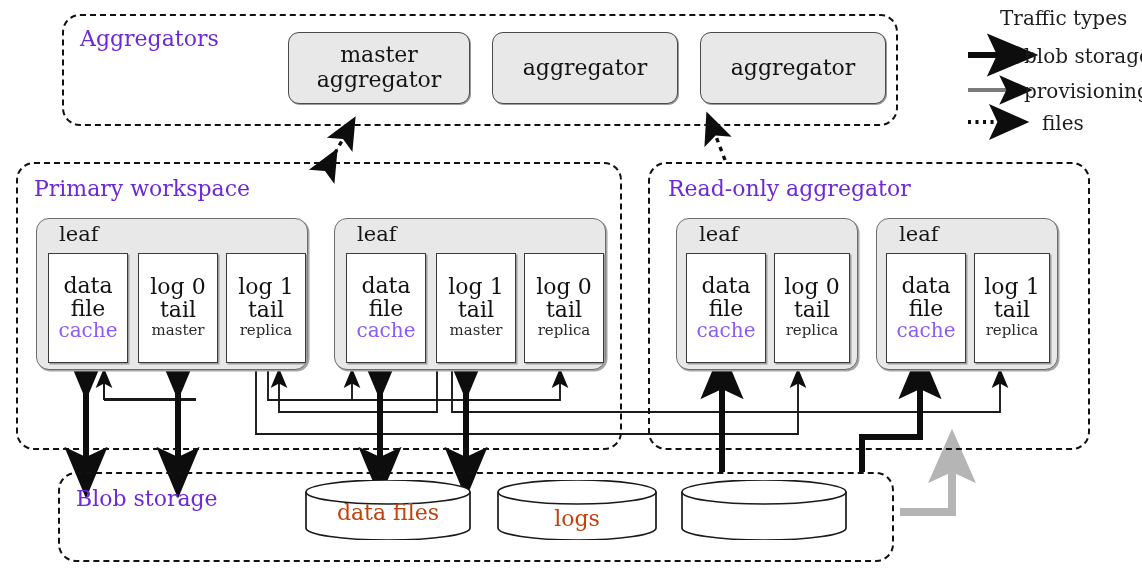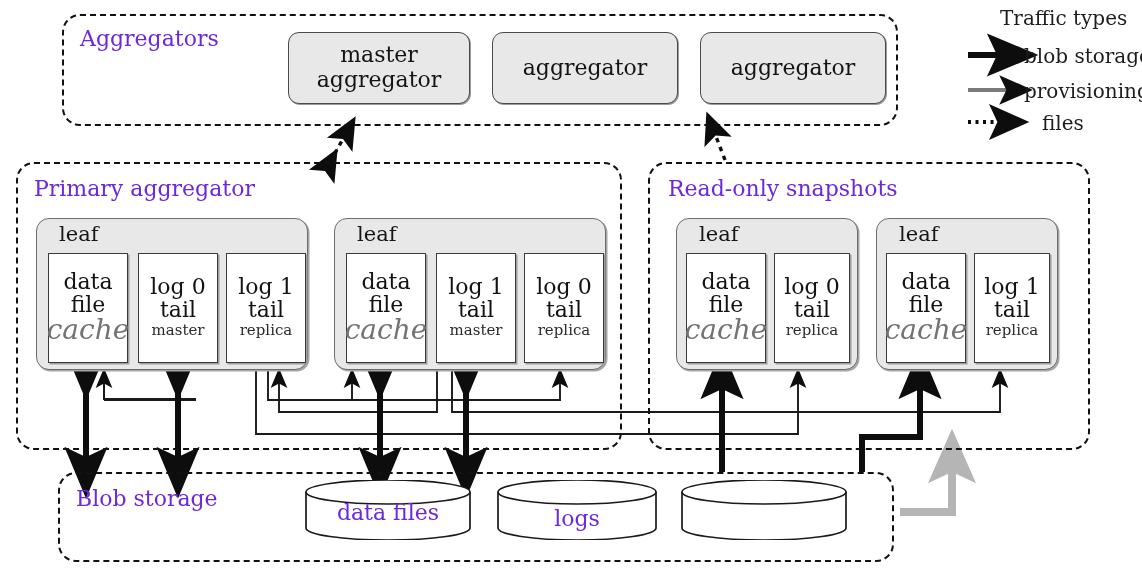--- a/index.html
+++ b/index.html
@@ -61,28 +61,28 @@
     box-sizing:border-box;
     background:#ffffff;
     border:1.5px solid #3a3a3a;
     box-shadow:1.5px 1.5px 0 #9e9e9e;
     display:flex;
     flex-direction:column;
     align-items:center;
     justify-content:center;
   }
   .cell .l1,.cell .l2{font-size:22px;line-height:1.03;color:#121212;white-space:nowrap;}
-  .cell .l3{font-size:28px;line-height:1.03;color:#737373;white-space:nowrap;font-style:italic;}
+  .cell .l3{font-size:20px;line-height:1.03;color:#8b5cf6;white-space:nowrap;}
   .cell .role{font-size:15px;line-height:1.25;color:#2a2a2a;white-space:nowrap;}
 
   .cyl{position:absolute;}
   .cyl-label{
     position:absolute;left:0;right:0;top:50%;
     transform:translateY(-42%);
-    text-align:center;font-size:22px;color:#6d28d9;
+    text-align:center;font-size:22px;color:#c2410c;
     white-space:nowrap;pointer-events:none;
   }
 
   .legend{position:absolute;}
   .legend-title{
     position:absolute;font-size:20px;color:#1d1d1d;white-space:nowrap;
   }
   .legend-label{
     position:absolute;font-size:20px;color:#1d1d1d;white-space:nowrap;
   }
@@ -185,21 +185,21 @@
   </div>
 
   <div class="legend" style="left:956px;top:6px;width:186px;height:136px;">
     <div class="legend-title" style="left:44px;top:0;">Traffic types</div>
     <div class="legend-label" style="left:68px;top:38px;">blob storage</div>
     <div class="legend-label" style="left:68px;top:73px;">provisioning</div>
     <div class="legend-label" style="left:86px;top:105px;">files</div>
   </div>
 
   <div class="zone" style="left:16px;top:162px;width:606px;height:288px;"></div>
-  <div class="zone-title" style="left:34px;top:176px;">Primary aggregator</div>
+  <div class="zone-title" style="left:34px;top:176px;">Primary workspace</div>
 
   <div class="leaf" style="left:36px;top:218px;width:272px;height:152px;">
     <div class="leaf-label" style="text-align:left;left:22px;top:3px;">leaf</div>
   </div>
   <div class="cell" style="left:48px;top:253px;width:80px;height:110px;">
     <div class="l1">data</div>
     <div class="l2">file</div>
     <div class="l3">cache</div>
   </div>
   <div class="cell" style="left:138px;top:253px;width:80px;height:110px;">
@@ -226,21 +226,21 @@
     <div class="l2">tail</div>
     <div class="role">master</div>
   </div>
   <div class="cell" style="left:524px;top:253px;width:80px;height:110px;">
     <div class="l1">log 0</div>
     <div class="l2">tail</div>
     <div class="role">replica</div>
   </div>
 
   <div class="zone" style="left:648px;top:162px;width:442px;height:288px;"></div>
-  <div class="zone-title" style="left:668px;top:176px;">Read-only snapshots</div>
+  <div class="zone-title" style="left:668px;top:176px;">Read-only aggregator</div>
 
   <div class="leaf" style="left:676px;top:218px;width:182px;height:152px;">
     <div class="leaf-label" style="text-align:left;left:22px;top:3px;">leaf</div>
   </div>
   <div class="cell" style="left:686px;top:253px;width:80px;height:110px;">
     <div class="l1">data</div>
     <div class="l2">file</div>
     <div class="l3">cache</div>
   </div>
   <div class="cell" style="left:774px;top:253px;width:76px;height:110px;">

